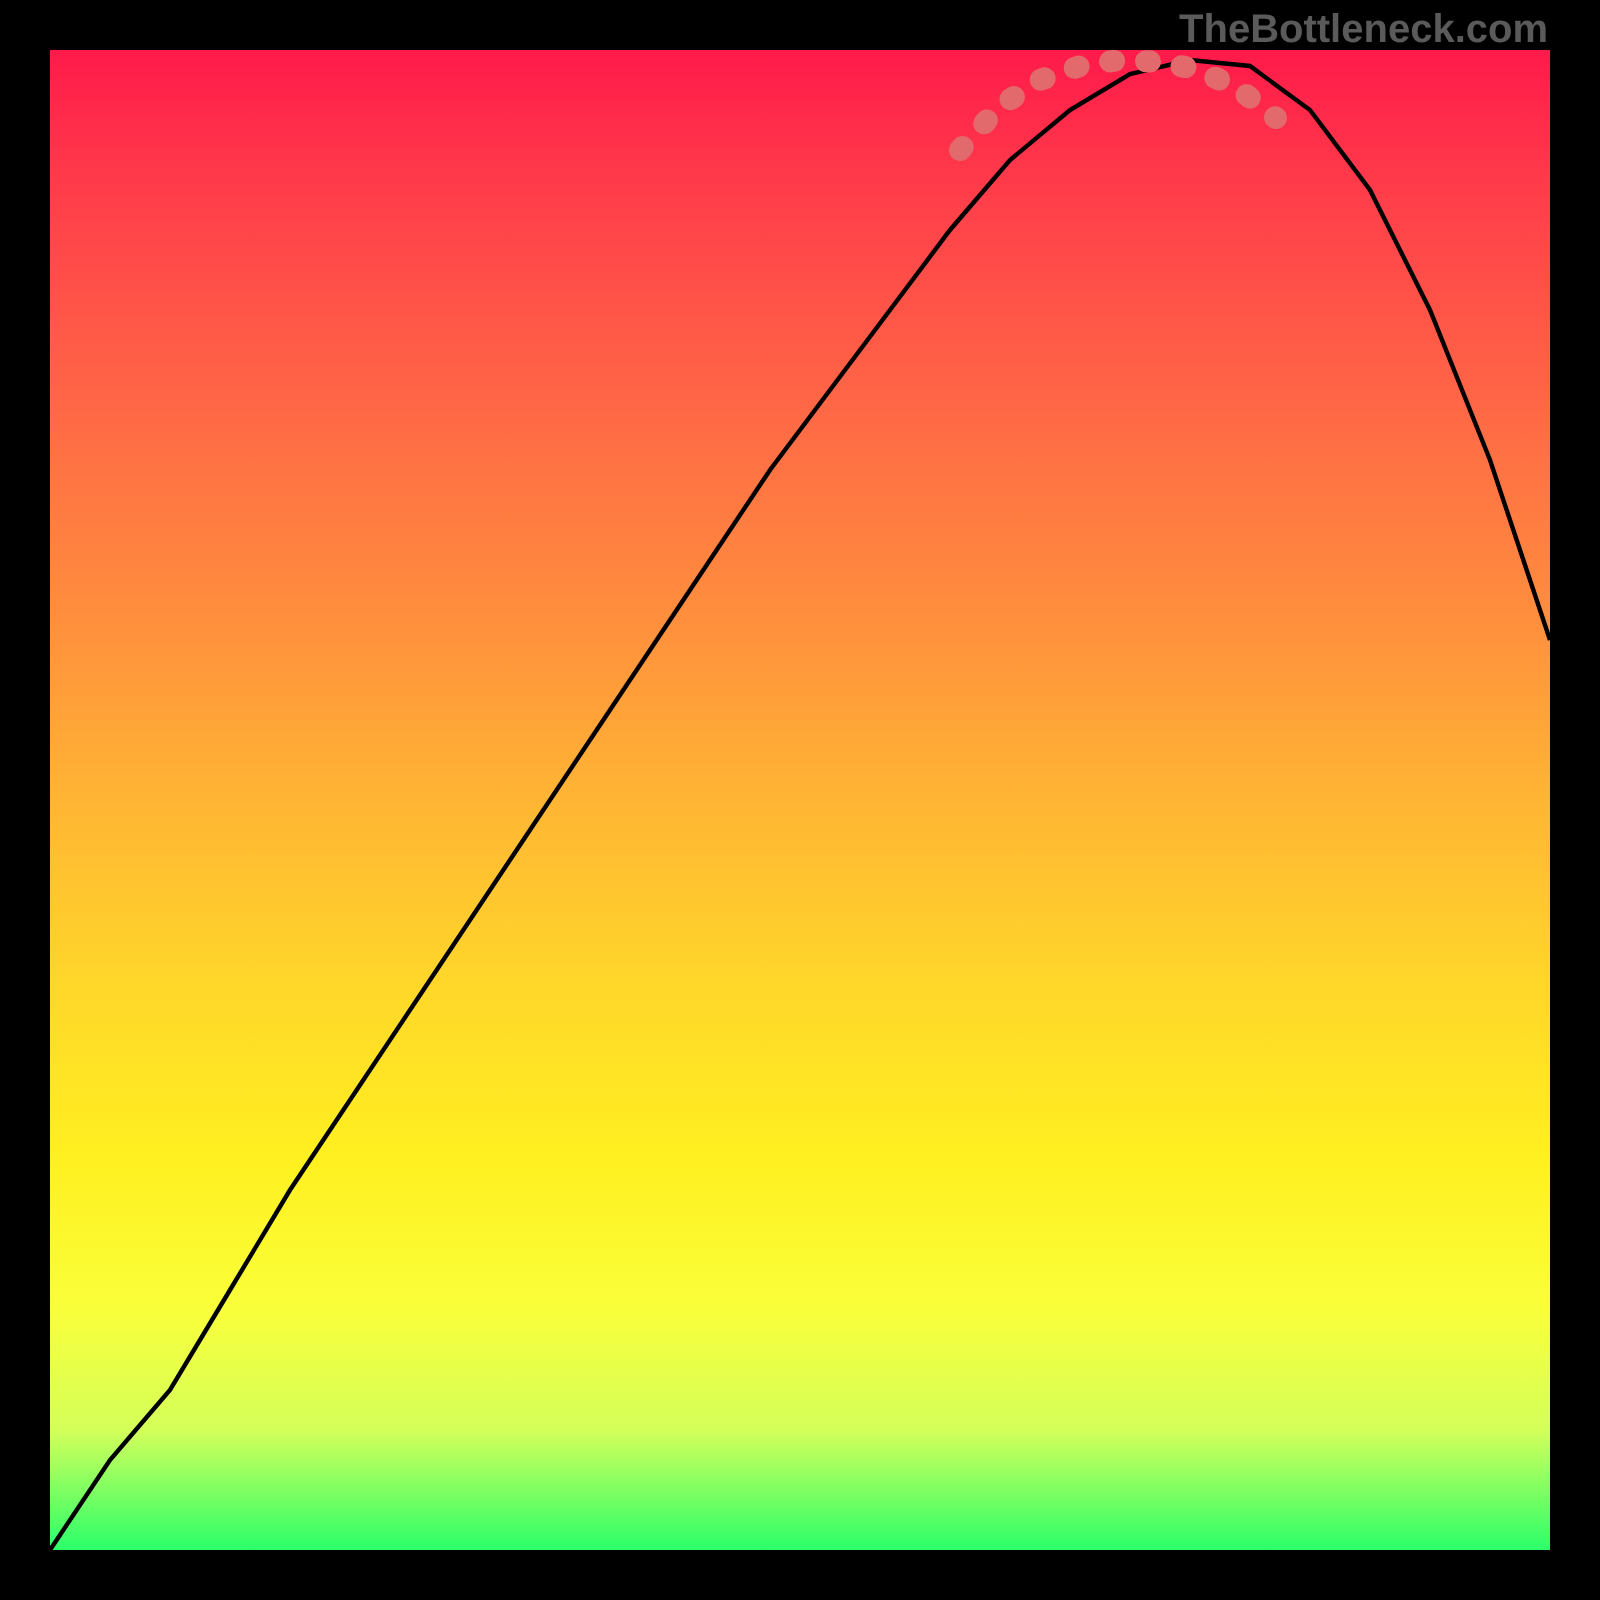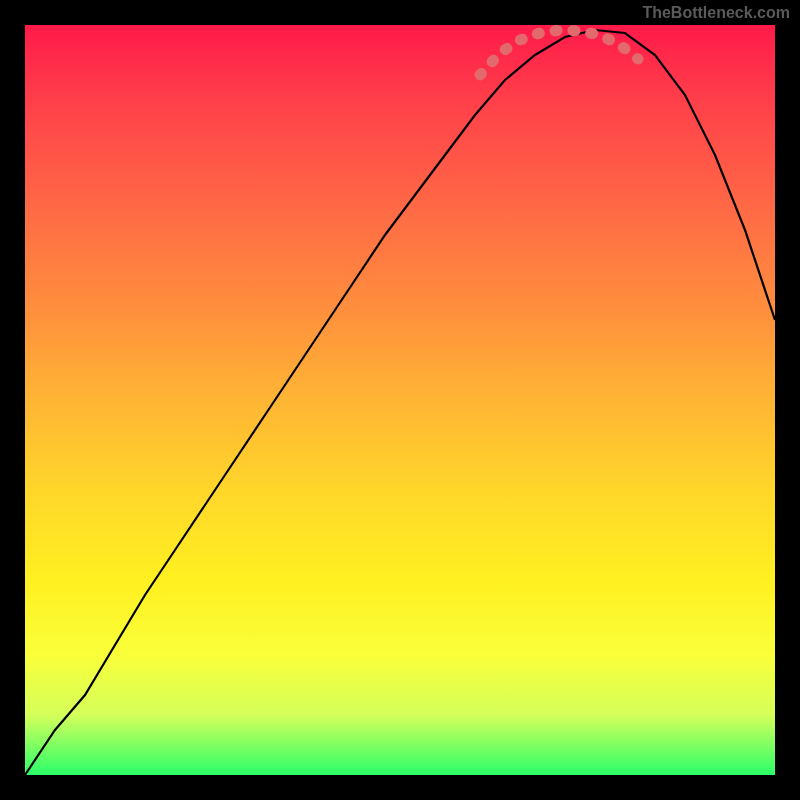--- a/index.html
+++ b/index.html
@@ -6,23 +6,23 @@
   html, body { width: 800px; height: 800px; background: #000; overflow: hidden; }
   .container {
     width: 800px;
     height: 800px;
     position: relative;
     background: #000;
   }
   .watermark {
     position: absolute;
     top: 4px;
-    right: 10px;
+    right: 26px;
     font-family: Arial, sans-serif;
-    font-size: 16px;
+    font-size: 20px;
     font-weight: bold;
     color: #5a5a5a;
     z-index: 10;
   }
   .plot {
     position: absolute;
     left: 25px;
     top: 25px;
     width: 750px;
     height: 750px;

